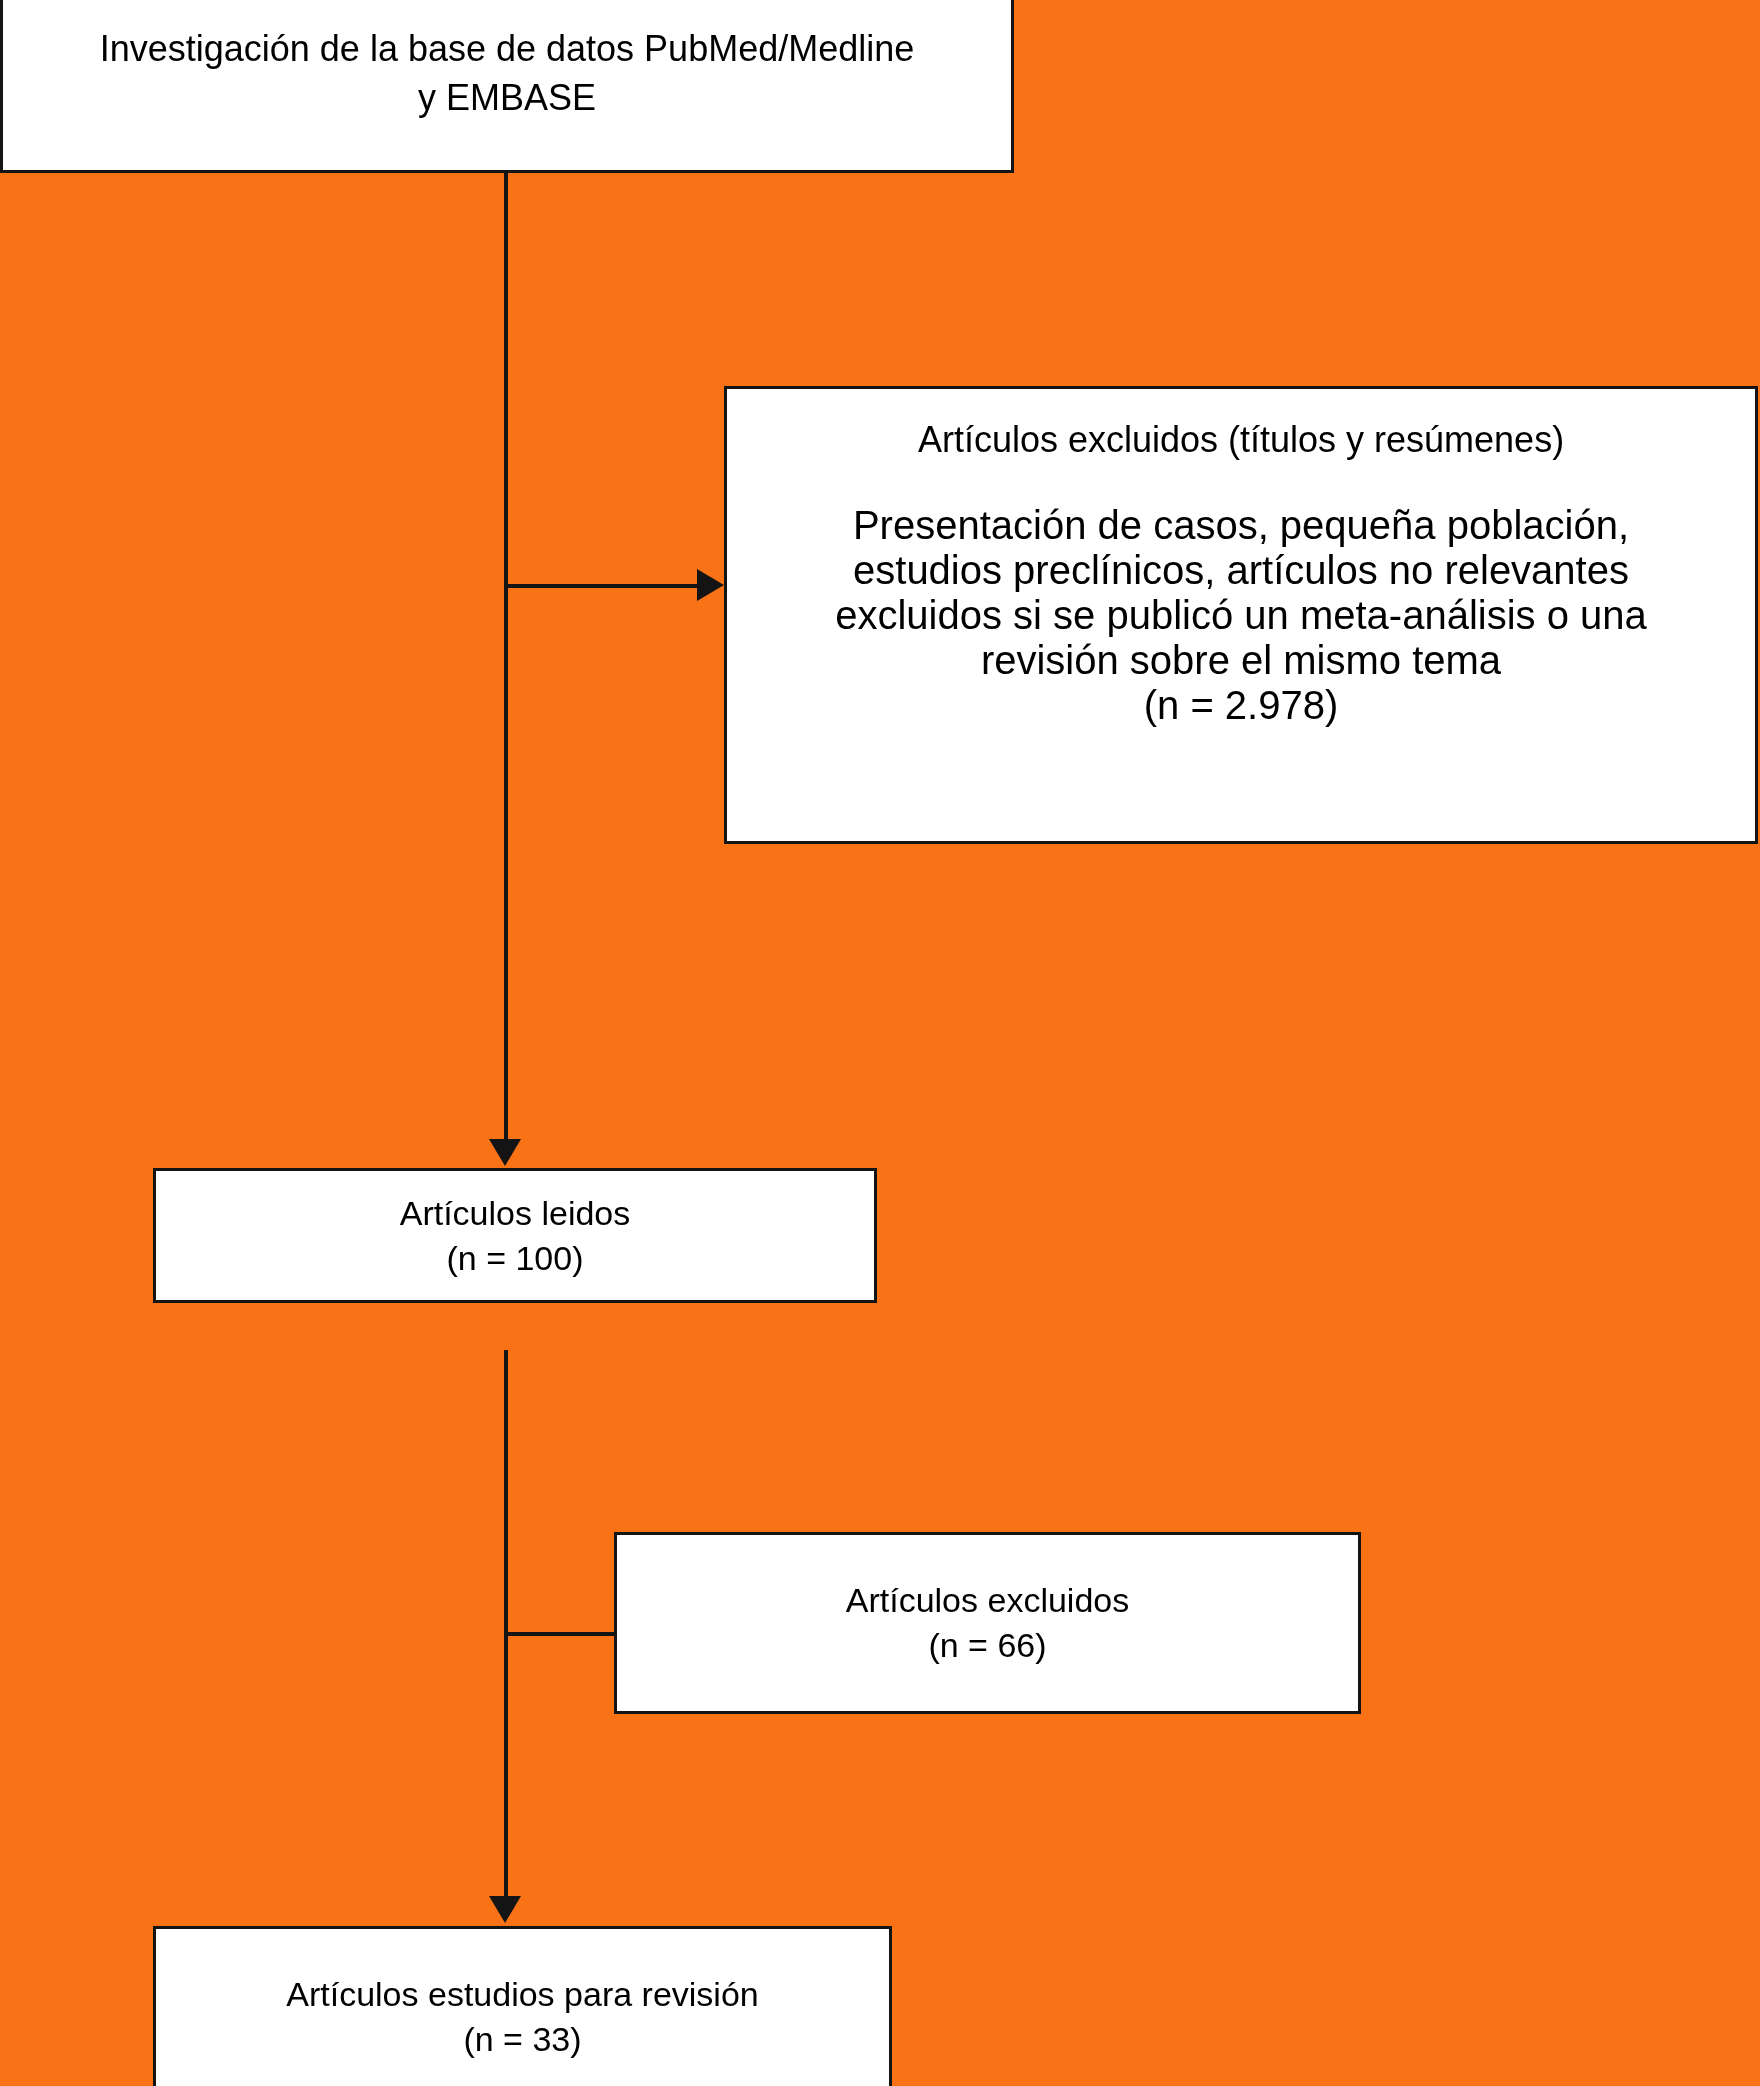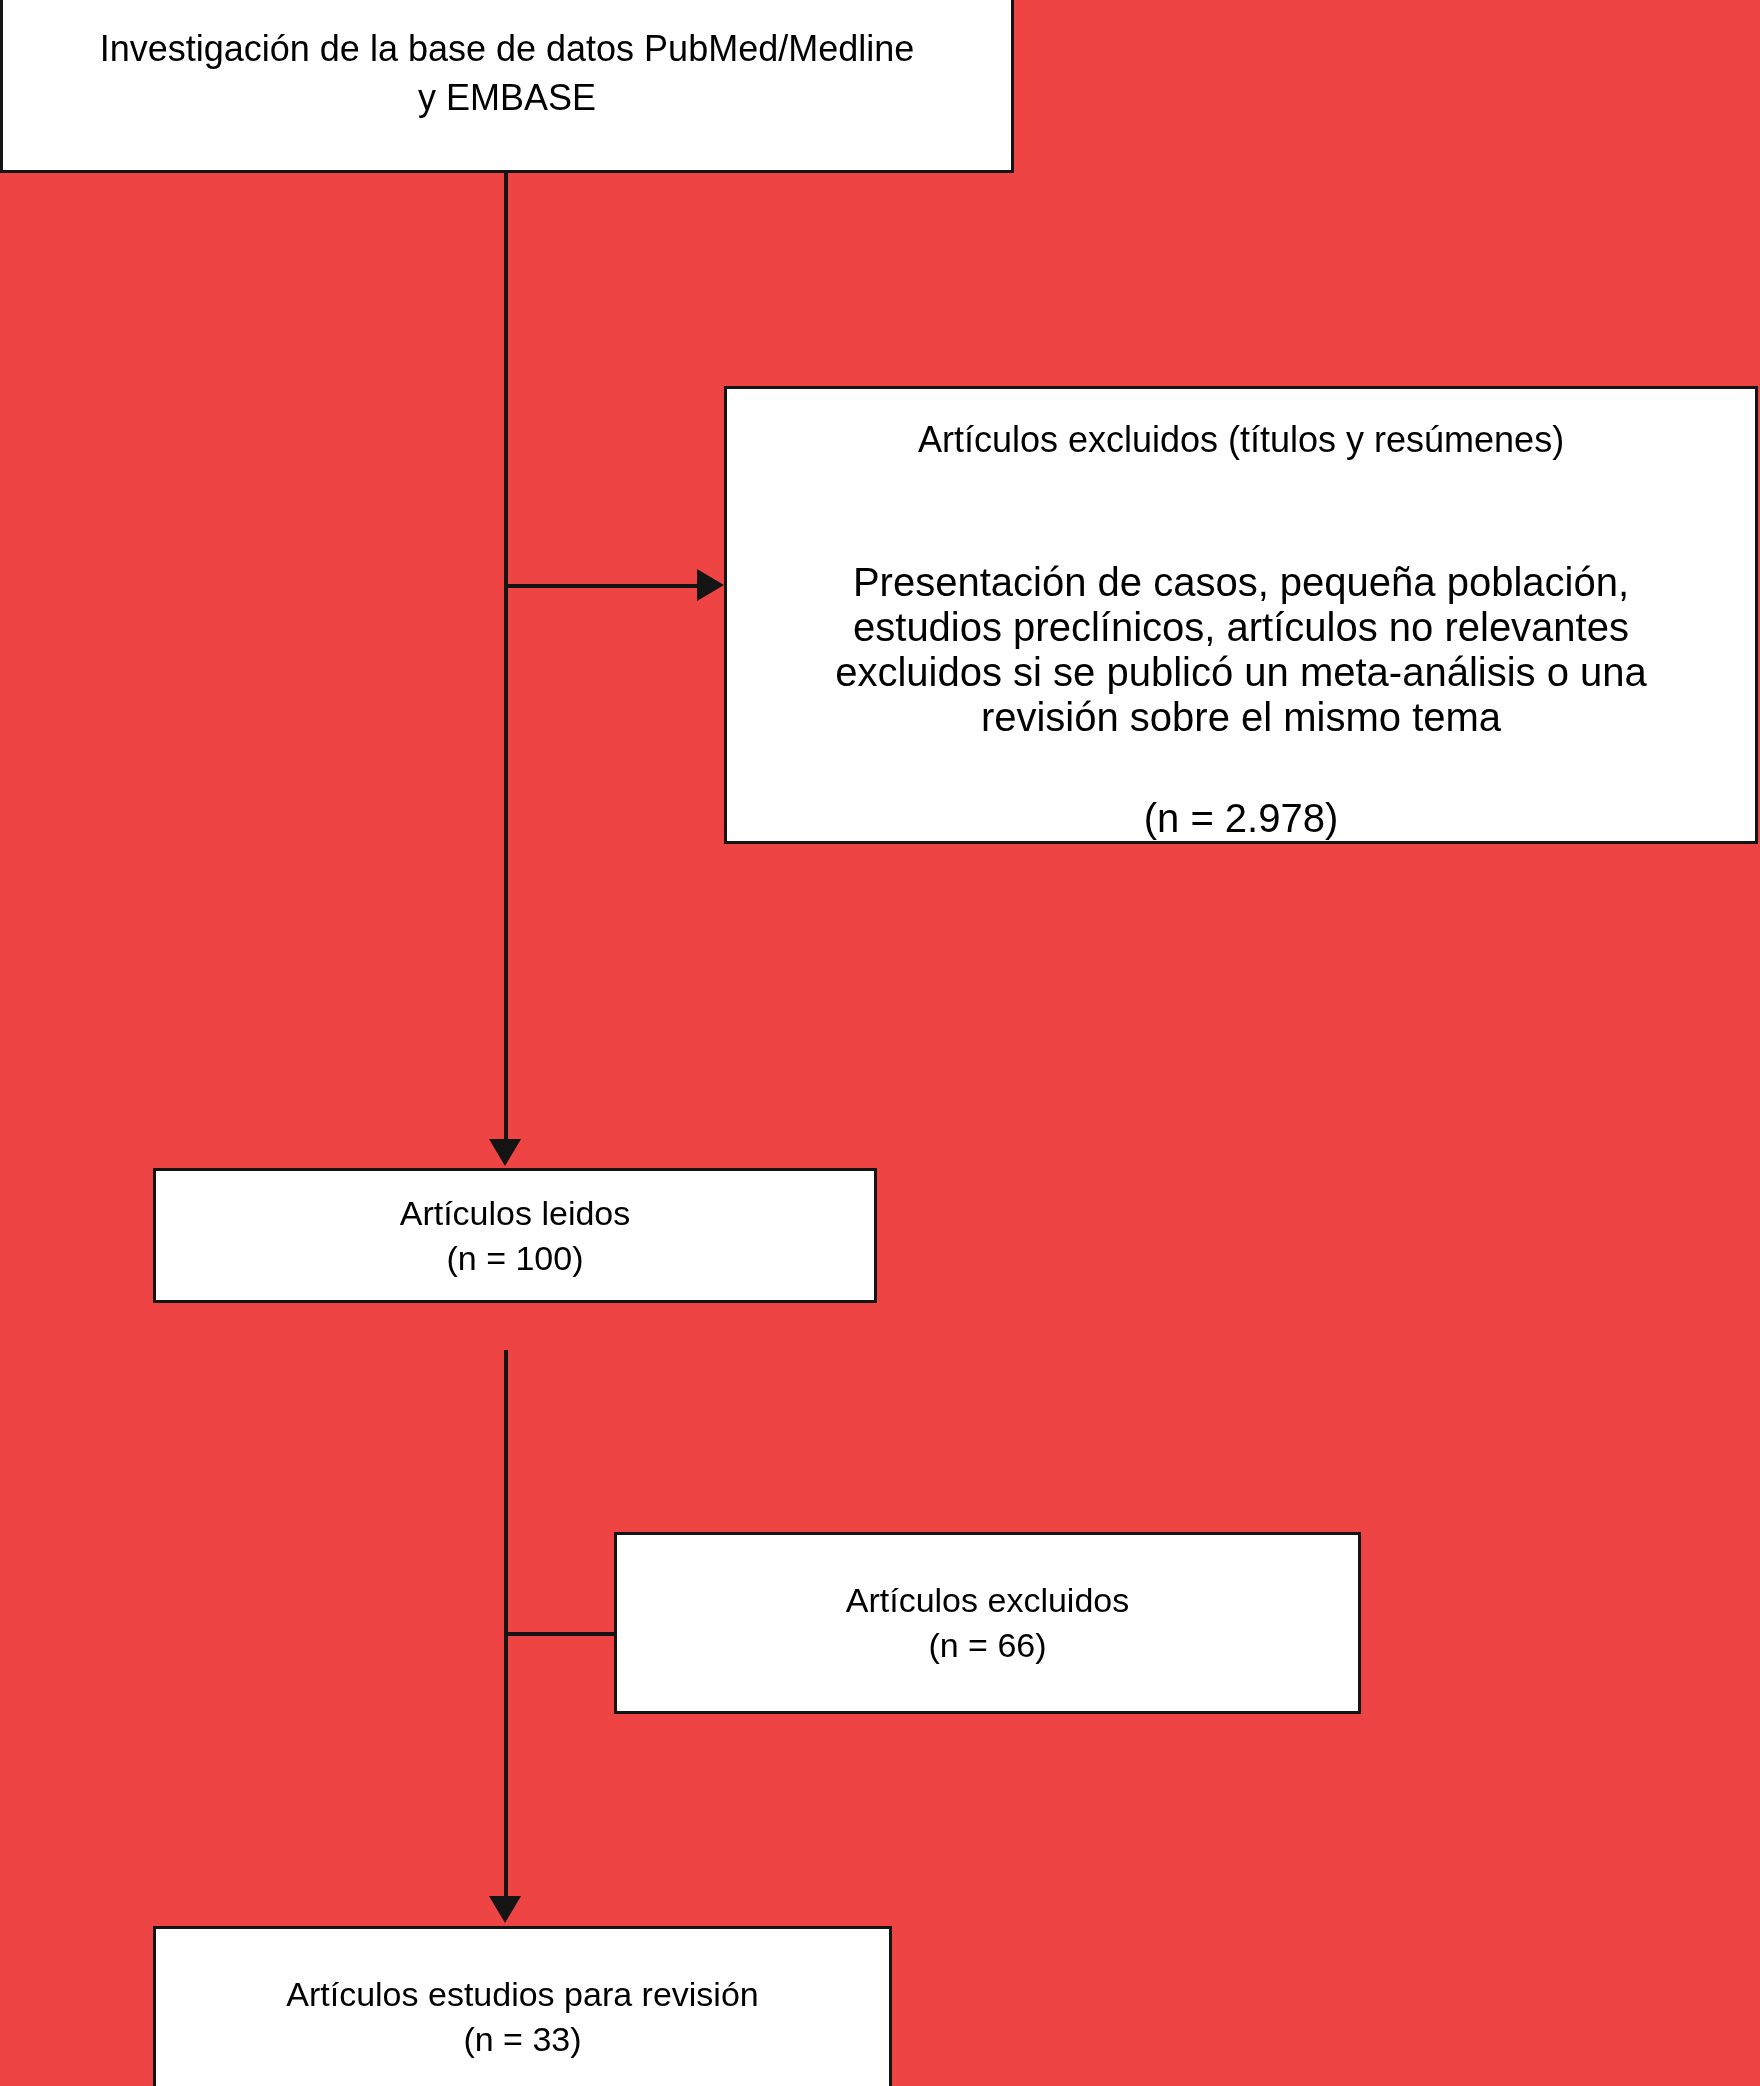--- a/index.html
+++ b/index.html
@@ -9,21 +9,21 @@
     background: #ffffff;
   }
   body {
     font-family: "Liberation Sans", sans-serif;
     -webkit-font-smoothing: antialiased;
   }
   #canvas {
     position: relative;
     width: 1761px;
     height: 2087px;
-    background: #ef4444;
+    background: #f97316;
     overflow: hidden;
   }
   
   .fbox {
     position: absolute;
     box-sizing: border-box;
     border: 3.9px solid #141414;
     background: #ffffff;
     display: flex;
     flex-direction: column;
@@ -49,21 +49,21 @@
     padding-top: 25px;
   }
 
   
   #box-excluded-abstracts {
     left: 724px;
     top: 386px;
     width: 1034px;
     height: 458px;
     padding: 0 9.4px;
-    justify-content: space-between;
+    justify-content: flex-start;
     padding-top: 28px;
   }
   #box-excluded-abstracts .heading {
     font-size: 36px;
     line-height: 45px;
     margin-bottom: 41px;
   }
   #box-excluded-abstracts .body {
     font-size: 40px;
     line-height: 45px;

